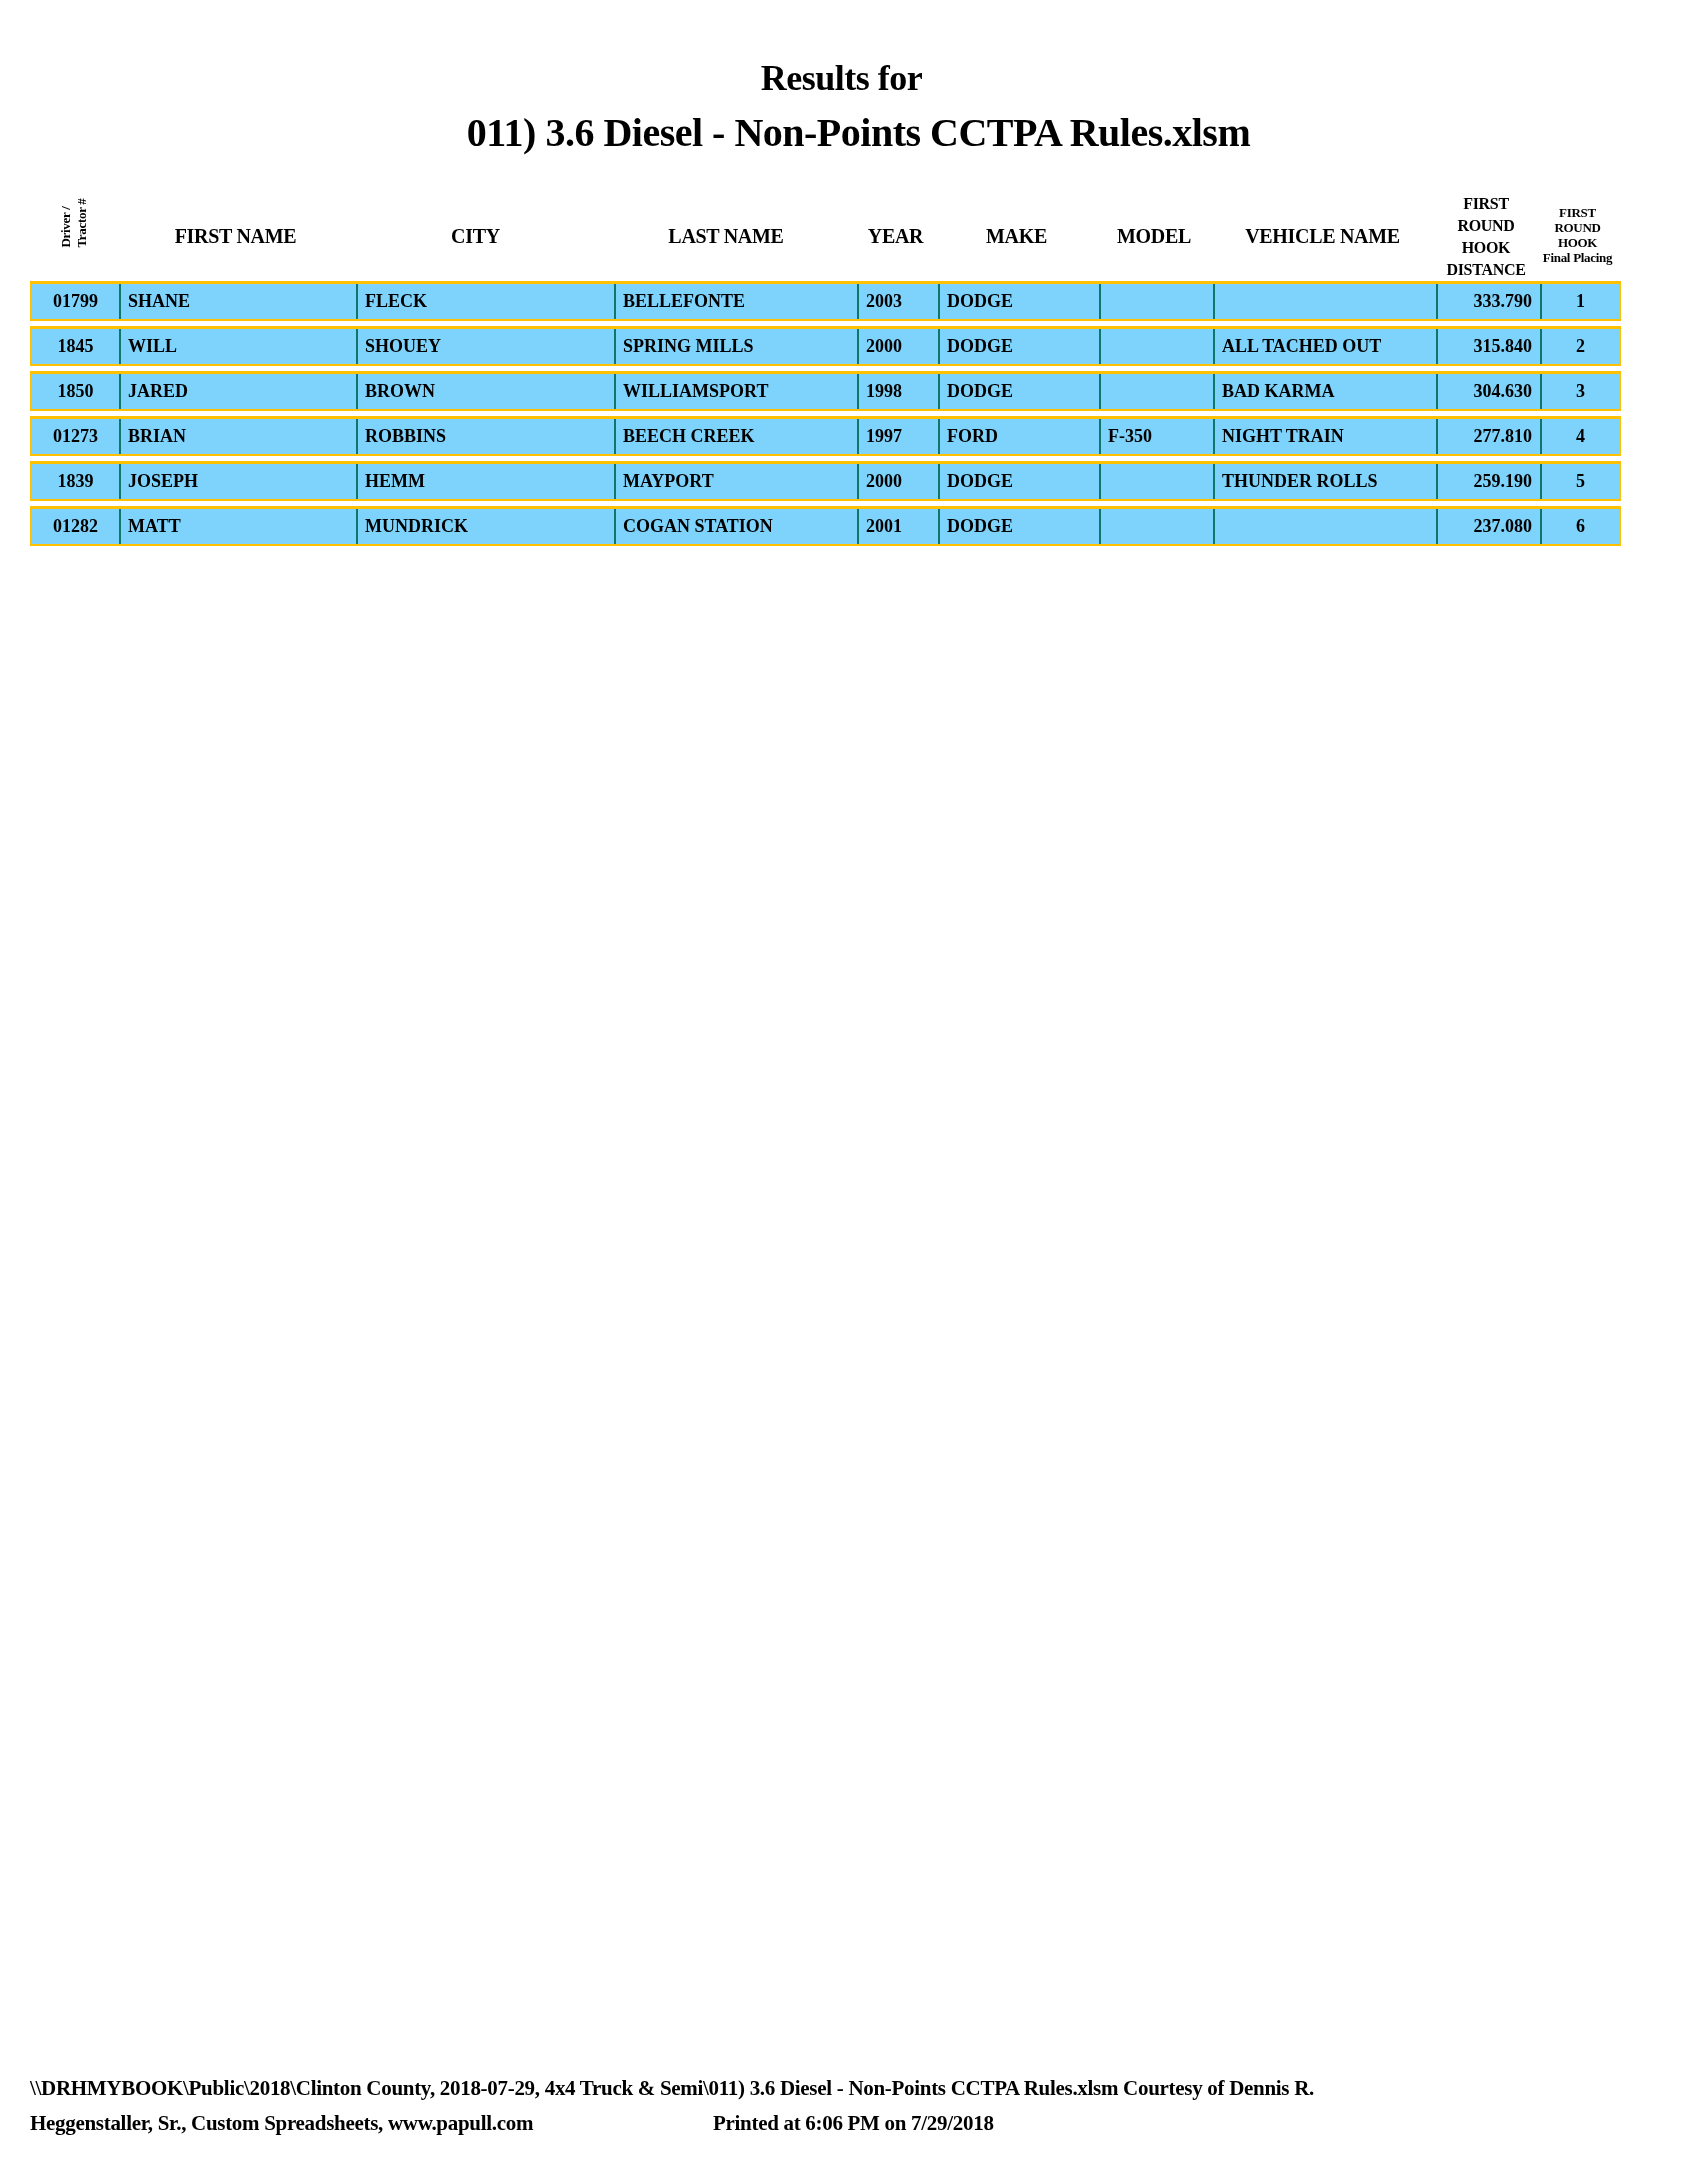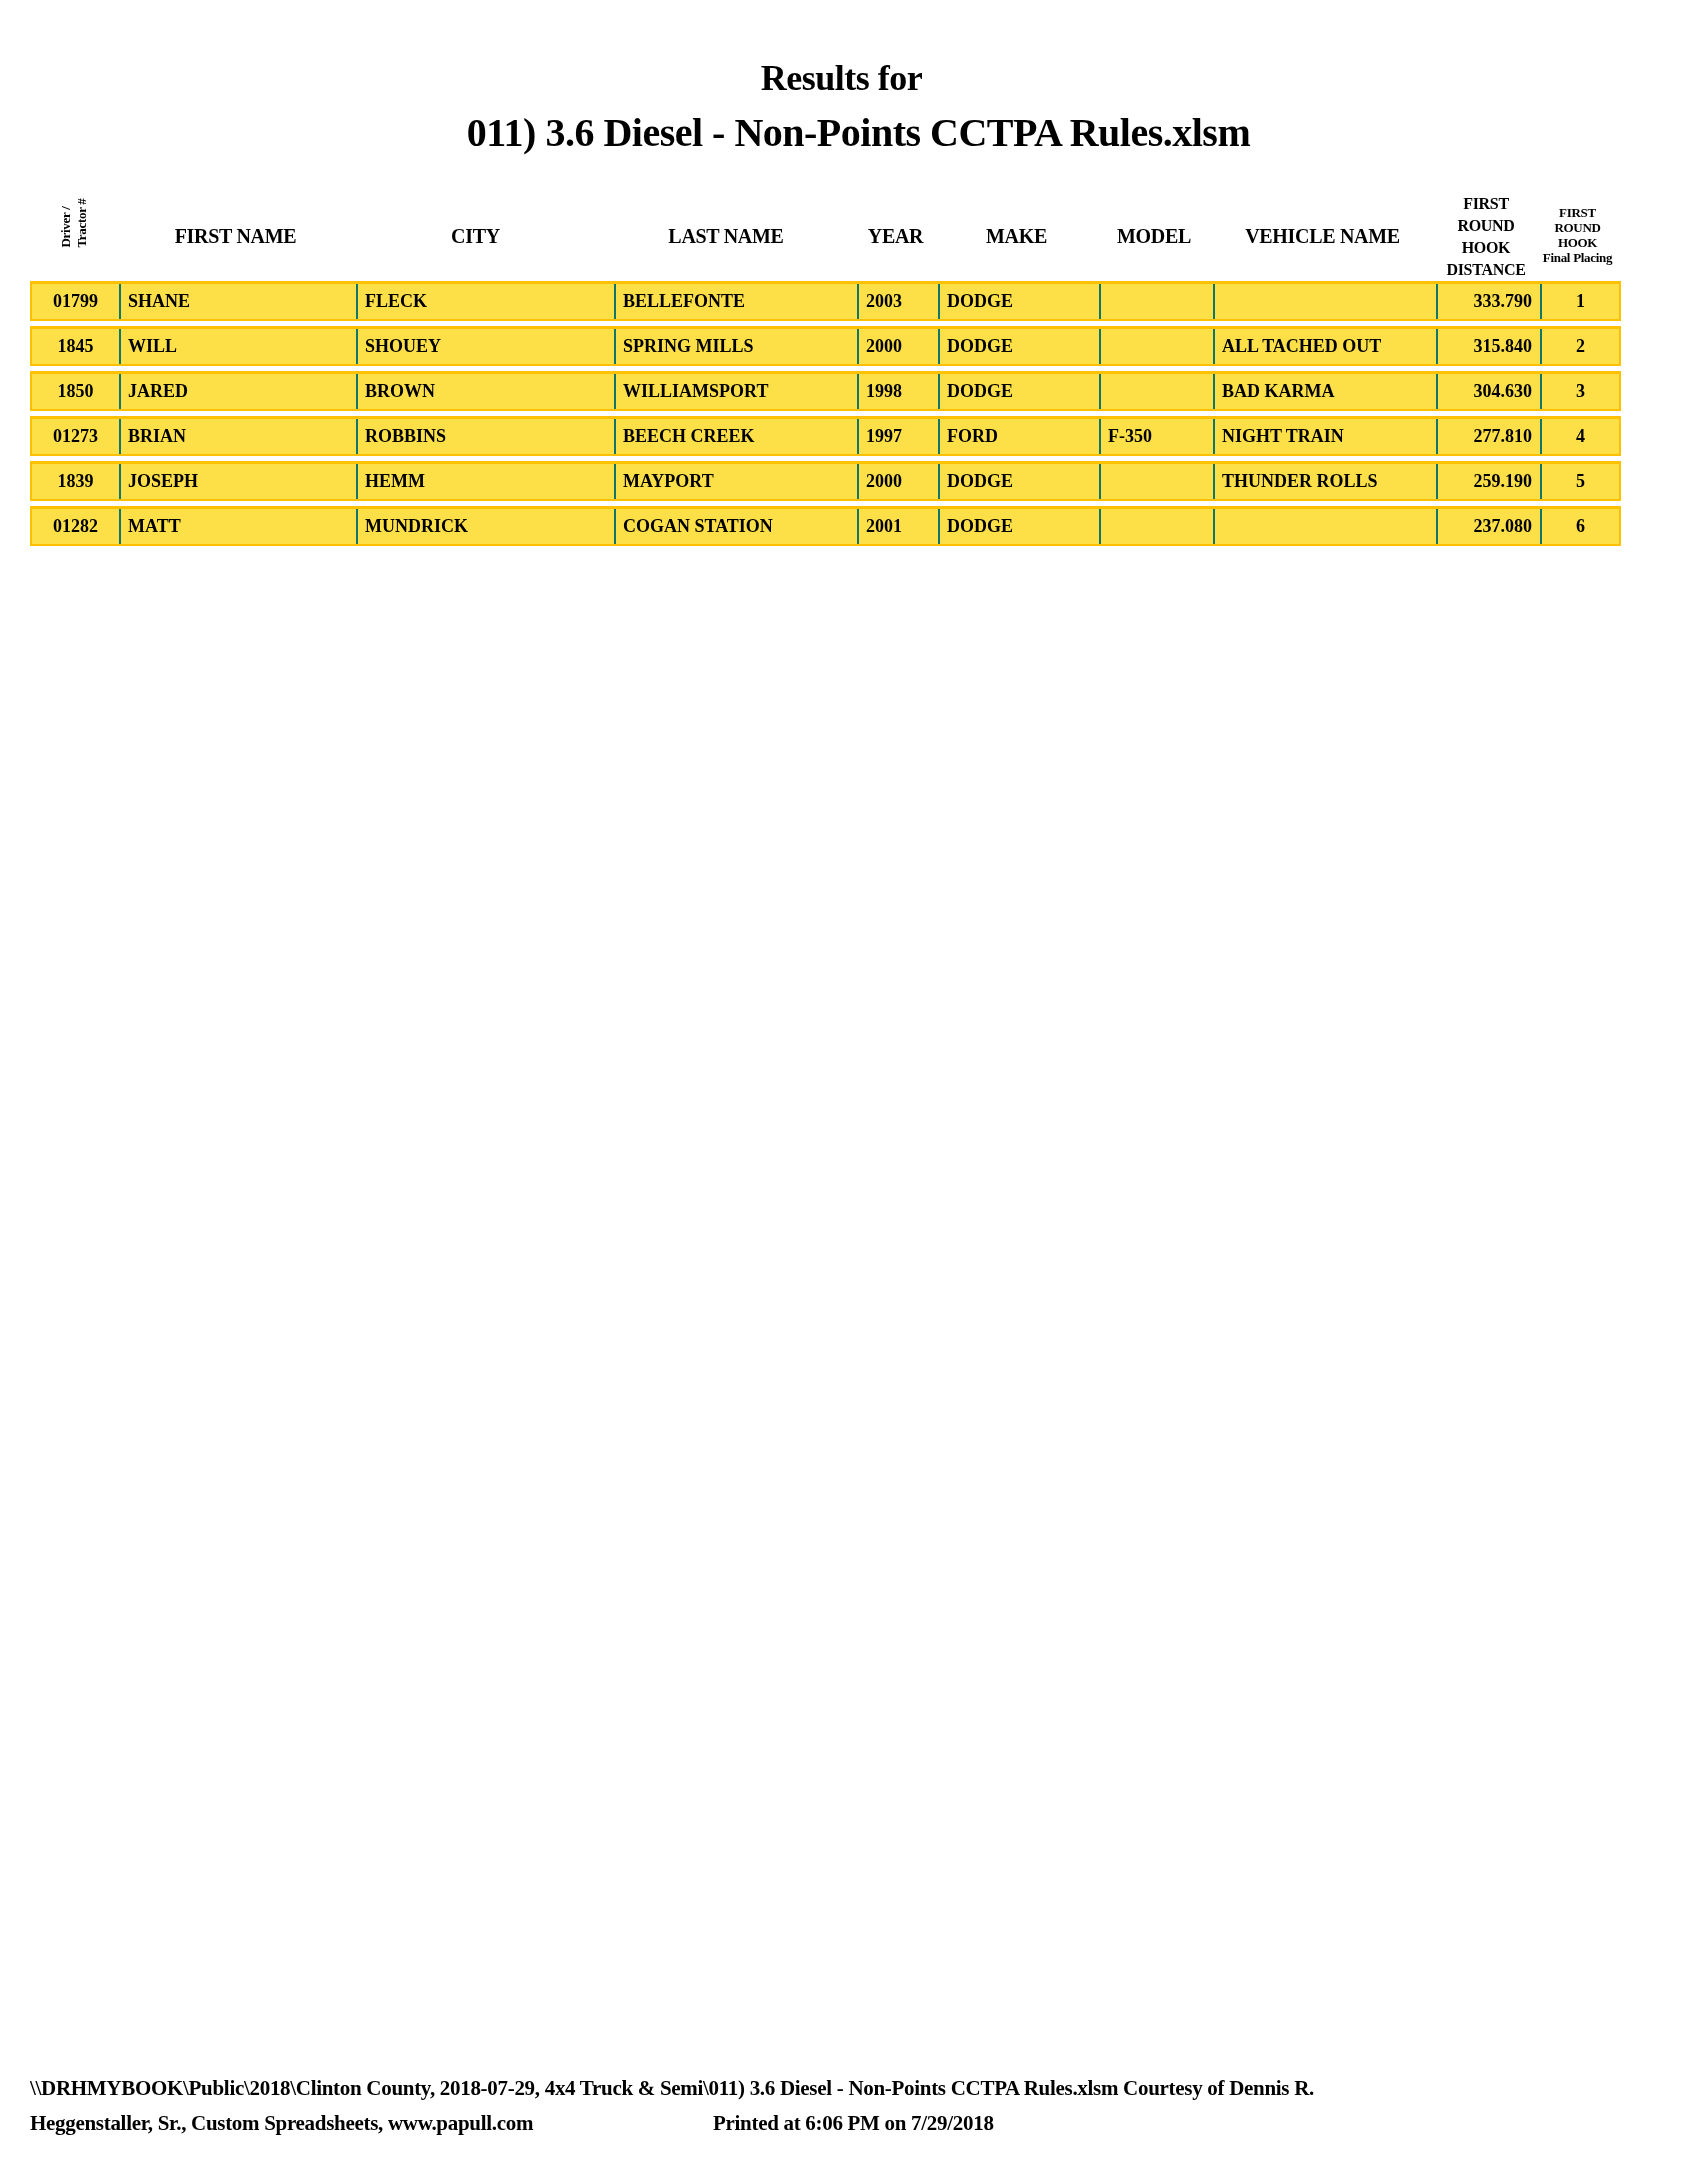--- a/index.html
+++ b/index.html
@@ -37,21 +37,21 @@
     white-space:pre-line;
     font-size:13px; line-height:16px; font-weight:bold; text-align:left;
   }
   #tbody { }
   .trow {
     display:flex;
     height:40px;
     border:2px solid #FFC000;
     border-top:3px solid #FFC000;
     margin-bottom:5px;
-    background:#fde047;
+    background:#7dd3fc;
   }
   .td {
     display:flex; align-items:center;
     font-size:18px; font-weight:bold;
     border-left:2px solid #0f766e;
     overflow:hidden; white-space:nowrap;
     padding-left:7px;
   }
   .td:first-child { border-left:none; }
   

